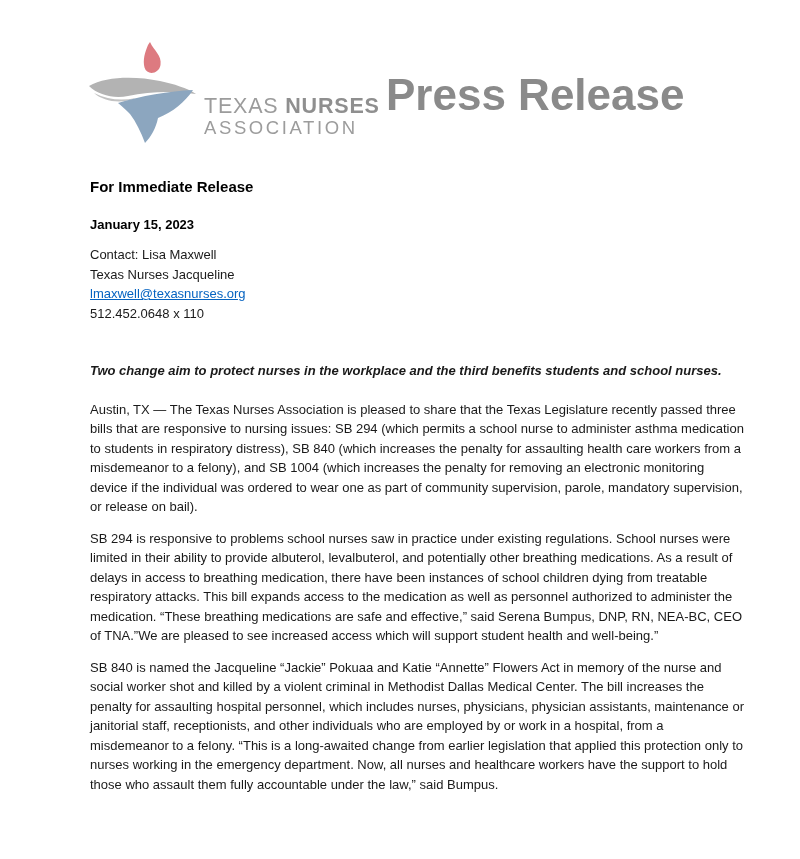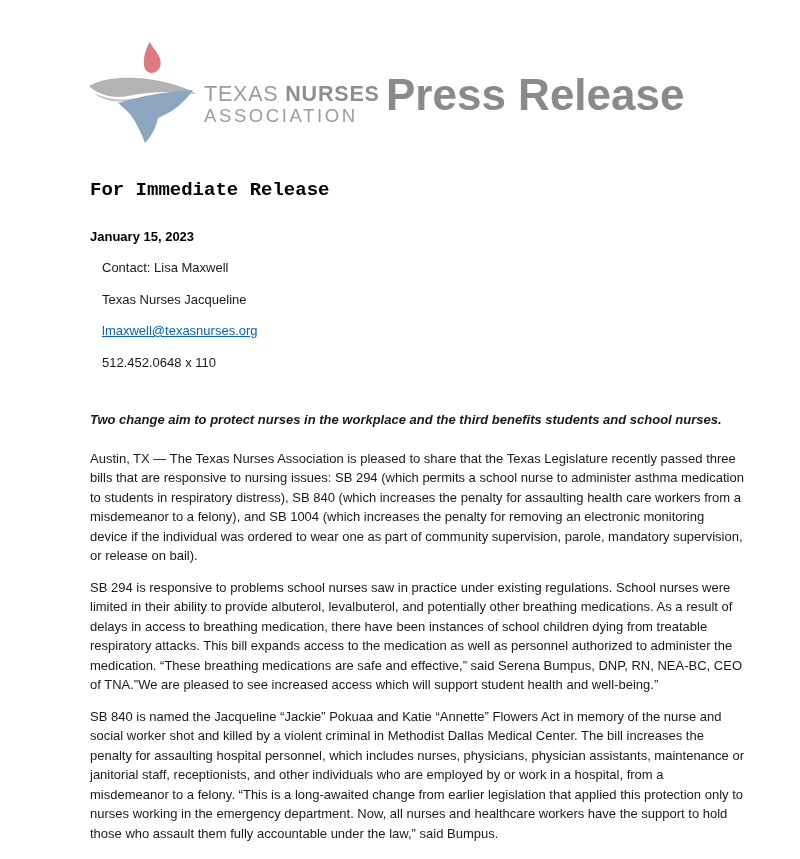--- a/index.html
+++ b/index.html
@@ -12,21 +12,21 @@
     font-family: "Liberation Sans", sans-serif;
     color: #1a1a1a;
     overflow: hidden;
     margin: 0 auto;
   }
 
   
   .header { position: absolute; left: 0; top: 0; width: 800px; height: 160px; }
   .logo { position: absolute; left: 88px; top: 40px; display: flex; align-items: flex-start; }
   .logo-icon { width: 112px; height: 106px; display: block; }
-  .logo-text { margin-left: 4px; margin-top: 42px; line-height: 1.12; white-space: nowrap; }
+  .logo-text { margin-left: 4px; margin-top: 54px; line-height: 1.12; white-space: nowrap; }
   .logo-line1 { font-size: 21.5px; color: #9c9c9c; letter-spacing: 0.8px; }
   .logo-line1 .nurses { font-weight: bold; color: #8f8f8f; }
   .logo-line2 { font-size: 18.5px; color: #9c9c9c; letter-spacing: 2.6px; }
   .press-release {
     position: absolute;
     left: 386px; top: 70px;
     font-size: 44px;
     font-weight: 700;
     color: #8a8a8a;
     letter-spacing: 0px;
@@ -36,34 +36,33 @@
 
   
   .content {
     position: absolute;
     left: 90px; top: 176px;
     width: 655px;
     font-size: 13px;
     line-height: 1.5;
   }
   .fir {
-    font-size: 19px;
+    font-size: 15px;
     font-weight: bold;
     color: #000000;
-    margin-bottom: 22px;
-    font-family: Liberation Mono, monospace;
+    margin-bottom: 16px;
   }
   .date {
     font-size: 13px;
     font-weight: bold;
     color: #000000;
     margin-bottom: 11px;
   }
   .contact { margin-bottom: 38px; }
-  .contact p { margin: 12px; }
+  .contact p { margin: 0; }
   .email-link { color: #0563c1; text-decoration: underline; }
   .title {
     font-size: 15.5px;
     font-weight: bold;
     color: #000000;
     margin-bottom: 13px;
   }
   .subtitle {
     font-size: 13px;
     font-weight: bold;

